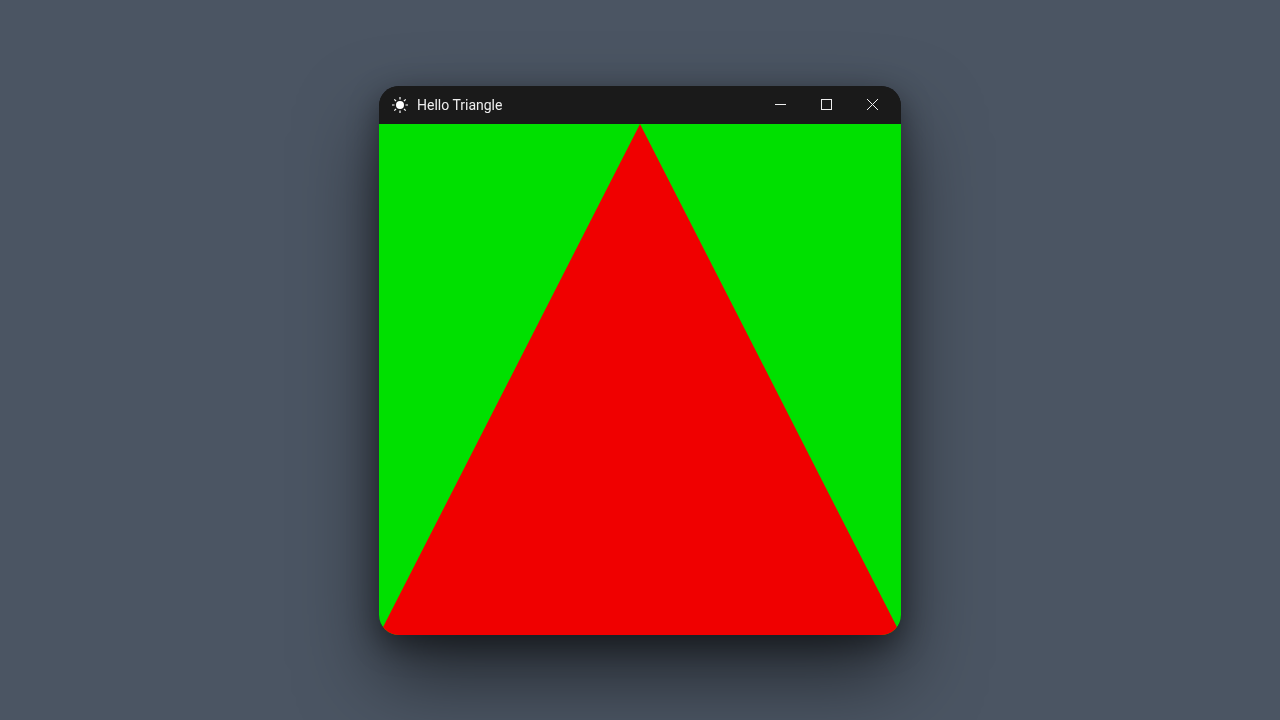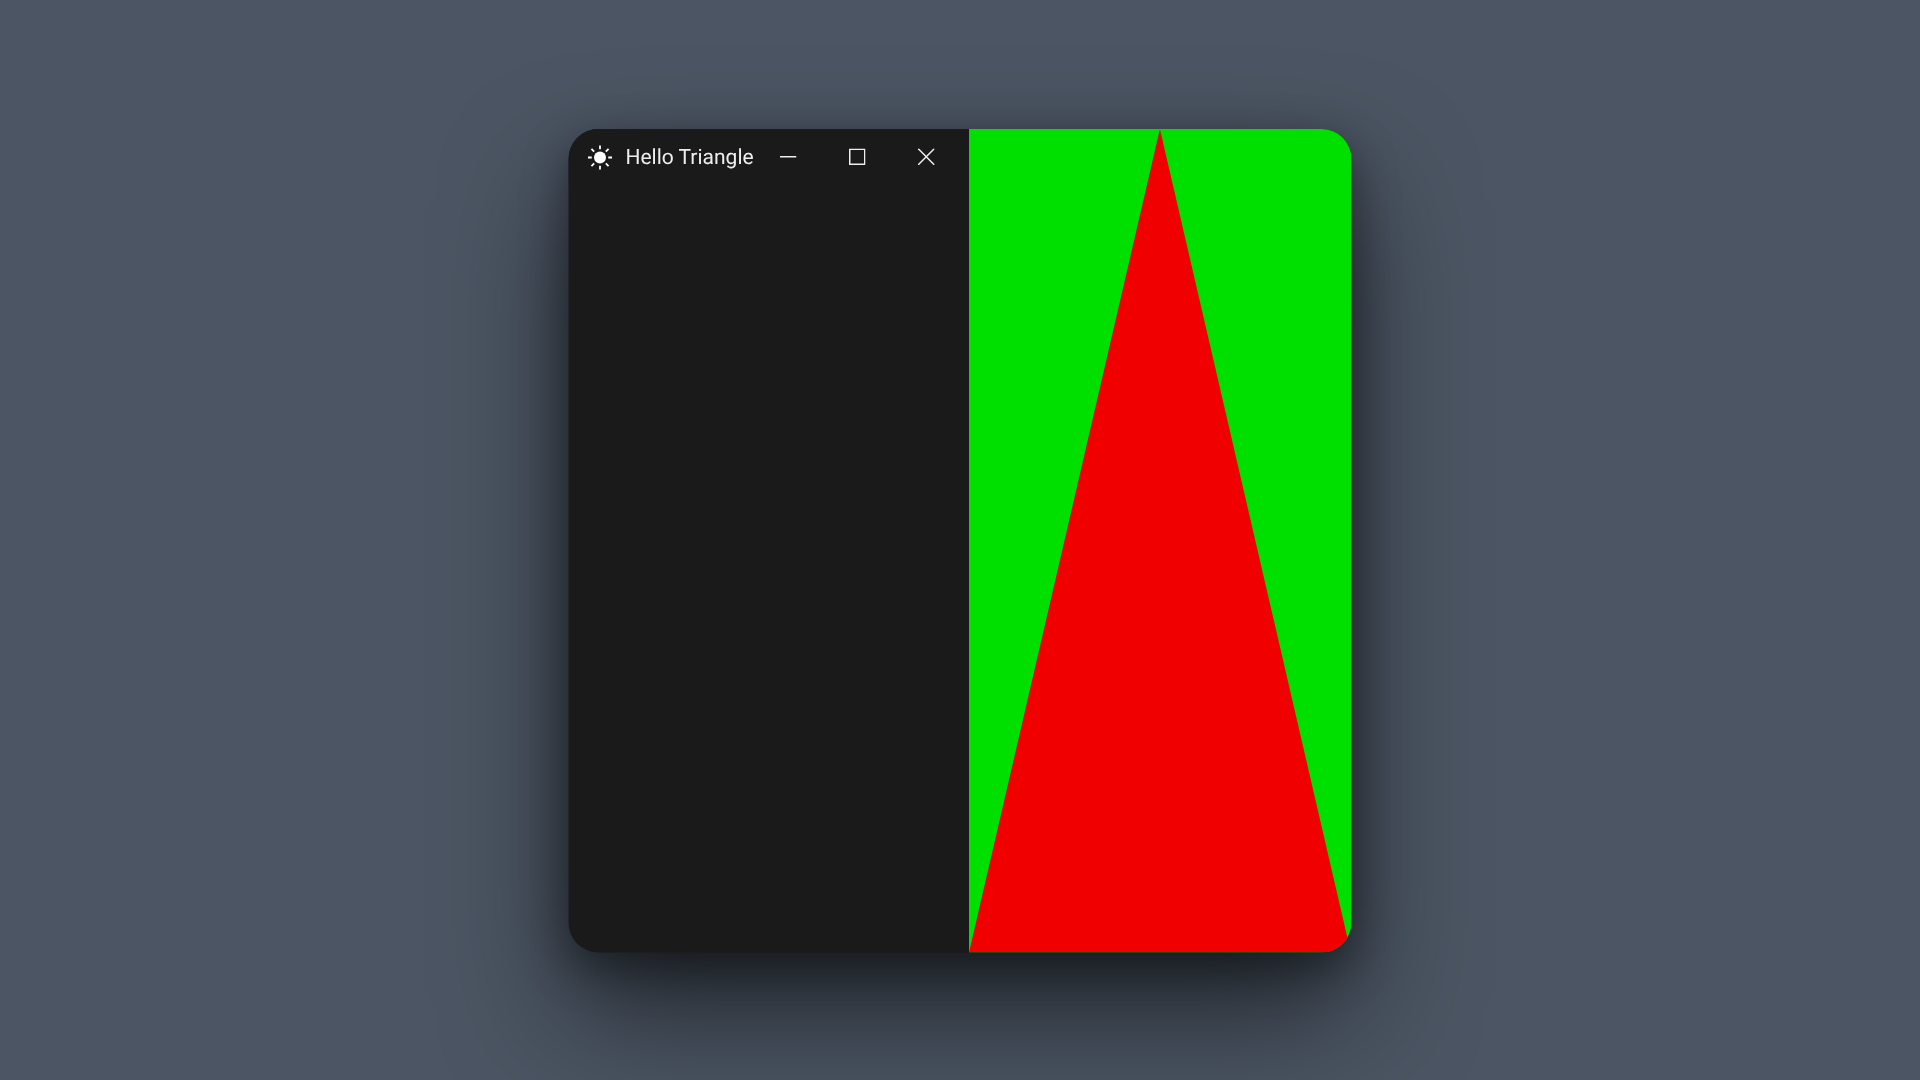--- a/index.html
+++ b/index.html
@@ -20,21 +20,21 @@
     }
     
     .window {
       width: 522px;
       height: 549px;
       background: #1a1a1a;
       border-radius: 20px;
       overflow: hidden;
       box-shadow: 0 40px 80px rgba(0,0,0,0.55), 0 10px 30px rgba(0,0,0,0.4);
       display: flex;
-      flex-direction: row;
+      flex-direction: column;
     }
     
     .titlebar {
       height: 38px;
       background: #1a1a1a;
       display: flex;
       align-items: center;
       padding: 0 6px 0 12px;
       color: #eeeeee;
       font-size: 14px;

